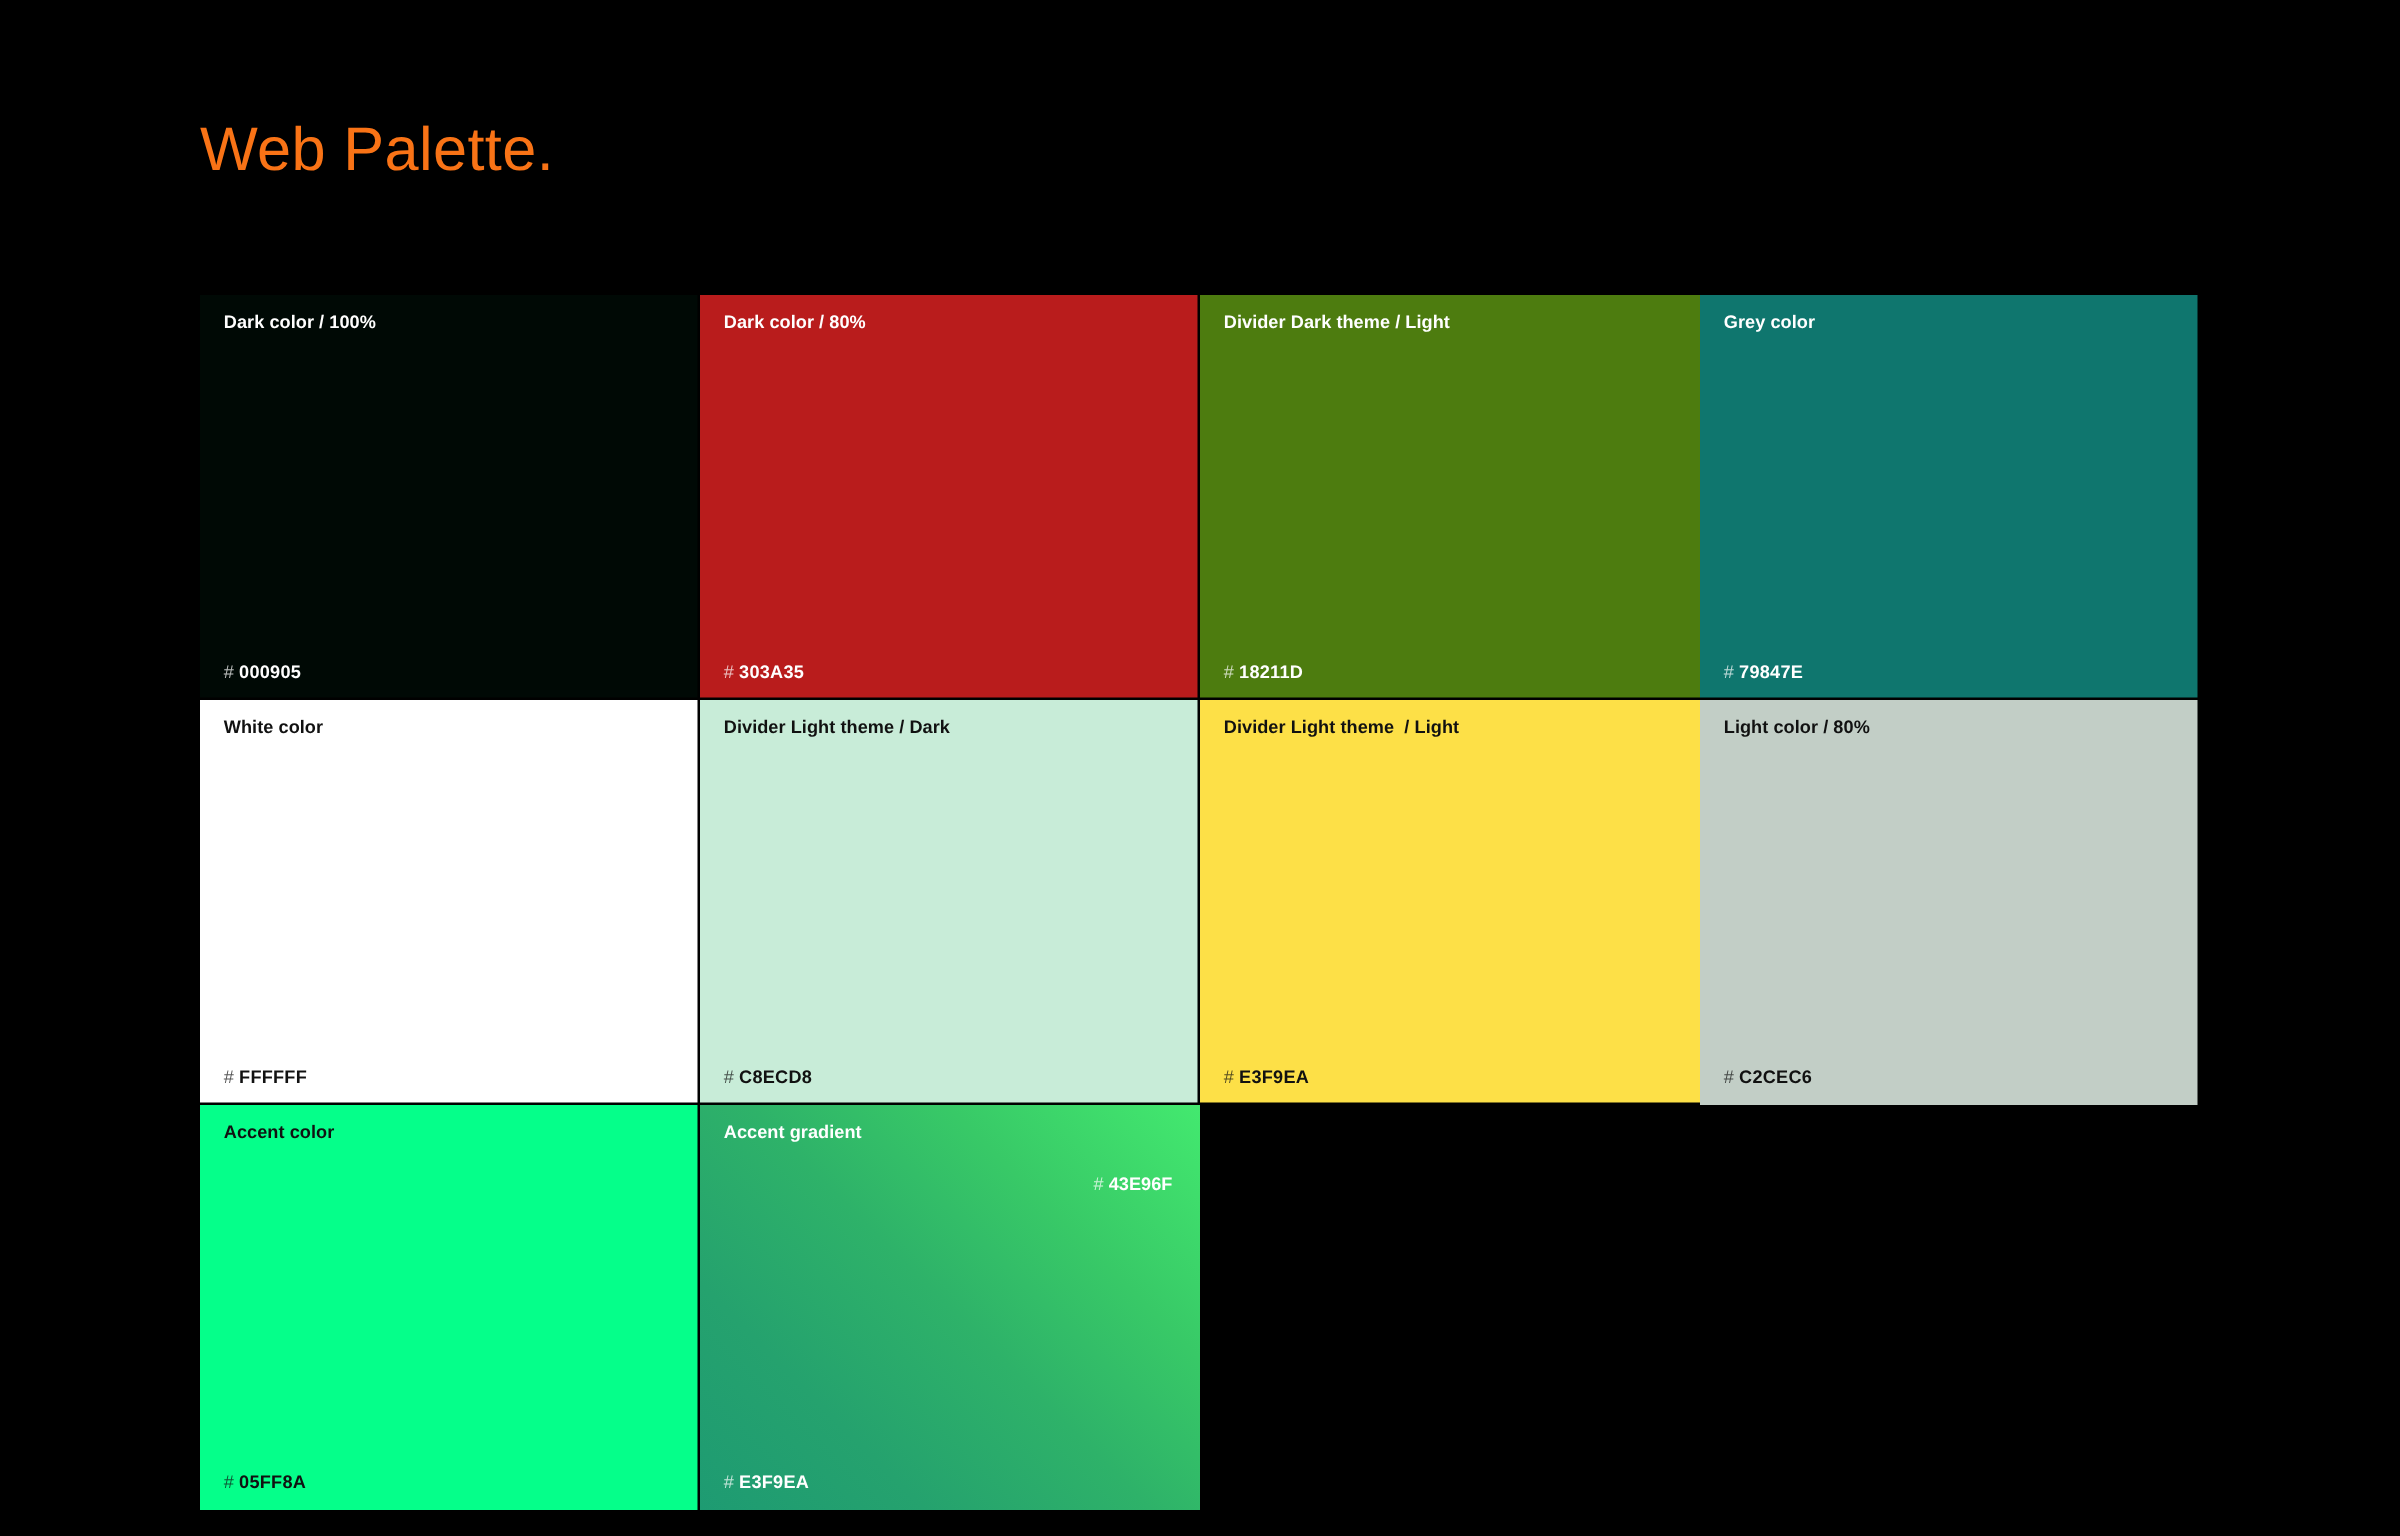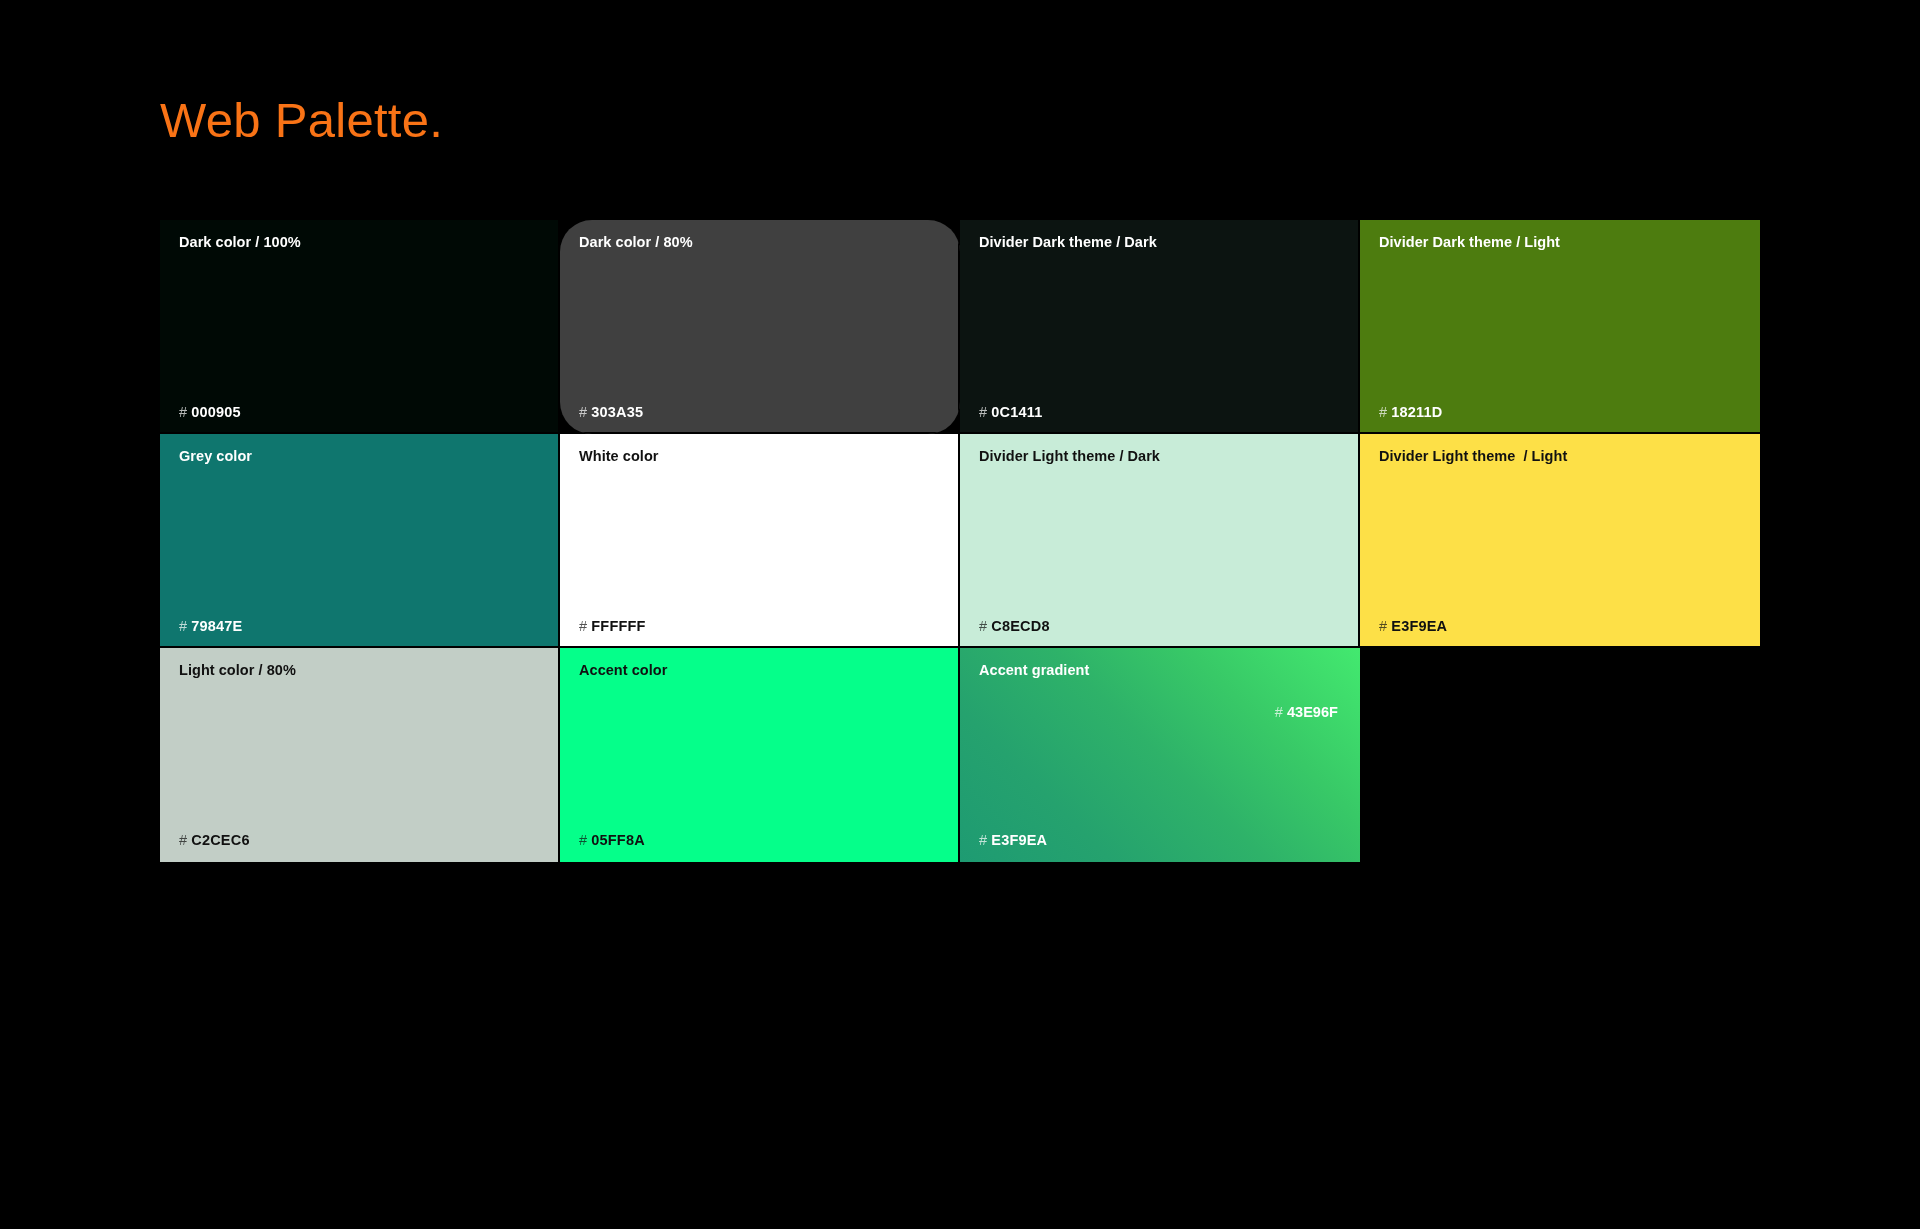--- a/index.html
+++ b/index.html
@@ -33,23 +33,23 @@
     letter-spacing: 0.3px;
     color: #f97316;
     line-height: 1.1;
     white-space: pre;
   }
 
   
   .palette-grid {
     position: absolute;
     left: 160px;
-    top: 220px;
+    top: 236px;
     width: 1600px;
-    height: 642px;
+    height: 972px;
     display: grid;
     grid-template-columns: repeat(4, 1fr);
     grid-template-rows: repeat(3, 1fr);
     gap: 0px;
   }
 
   .swatch {
     position: relative;
     overflow: hidden;
   }
@@ -120,29 +120,25 @@
 
   <div class="page-title">Web Palette.</div>
 
   <div class="palette-grid">
 
     <div class="swatch sep-right sep-bottom" style="background:#000905;">
       <div class="swatch-label txt-light">Dark color / 100%</div>
       <div class="swatch-hex txt-light"><span class="hash">#</span><span>000905</span></div>
     </div>
 
-    <div class="swatch sep-right sep-bottom" style="background:#404040;border-radius:32px;">
+    <div class="swatch sep-right sep-bottom" style="background:#b91c1c;">
       <div class="swatch-label txt-light">Dark color / 80%</div>
       <div class="swatch-hex txt-light"><span class="hash">#</span><span>303A35</span></div>
     </div>
 
-    <div class="swatch sep-right sep-bottom" style="background:#0C1411;">
-      <div class="swatch-label txt-light">Divider Dark theme / Dark</div>
-      <div class="swatch-hex txt-light"><span class="hash">#</span><span>0C1411</span></div>
-    </div>
 
     <div class="swatch sep-bottom" style="background:#4d7c0f;">
       <div class="swatch-label txt-light">Divider Dark theme / Light</div>
       <div class="swatch-hex txt-light"><span class="hash">#</span><span>18211D</span></div>
     </div>
 
     <div class="swatch sep-right sep-bottom" style="background:#0f766e;">
       <div class="swatch-label txt-light">Grey color</div>
       <div class="swatch-hex txt-light"><span class="hash">#</span><span>79847E</span></div>
     </div>

